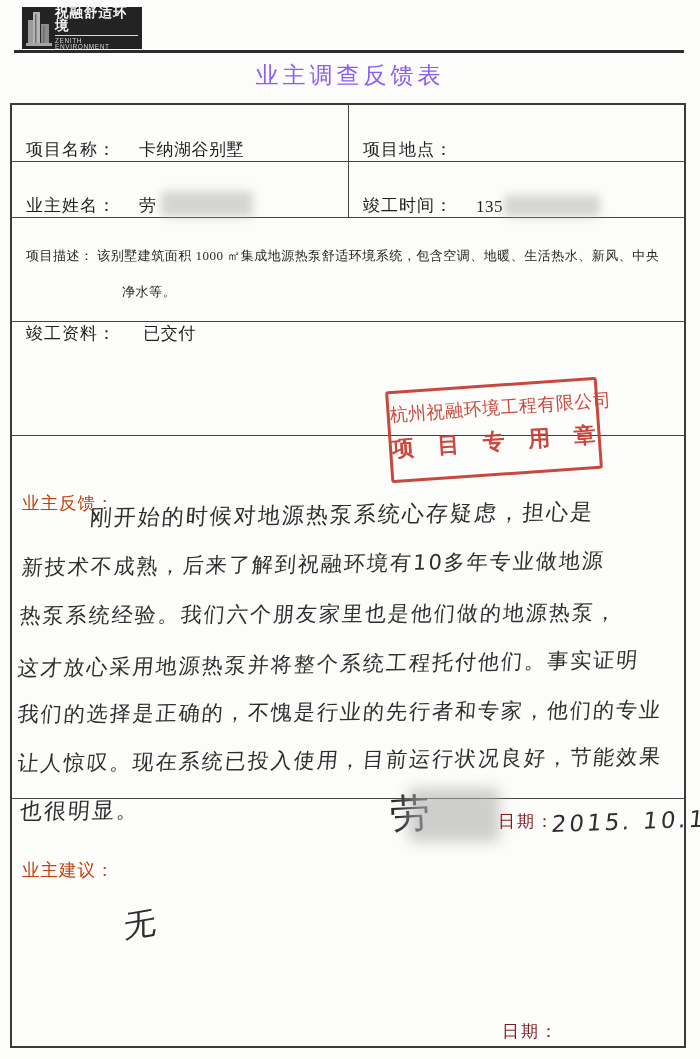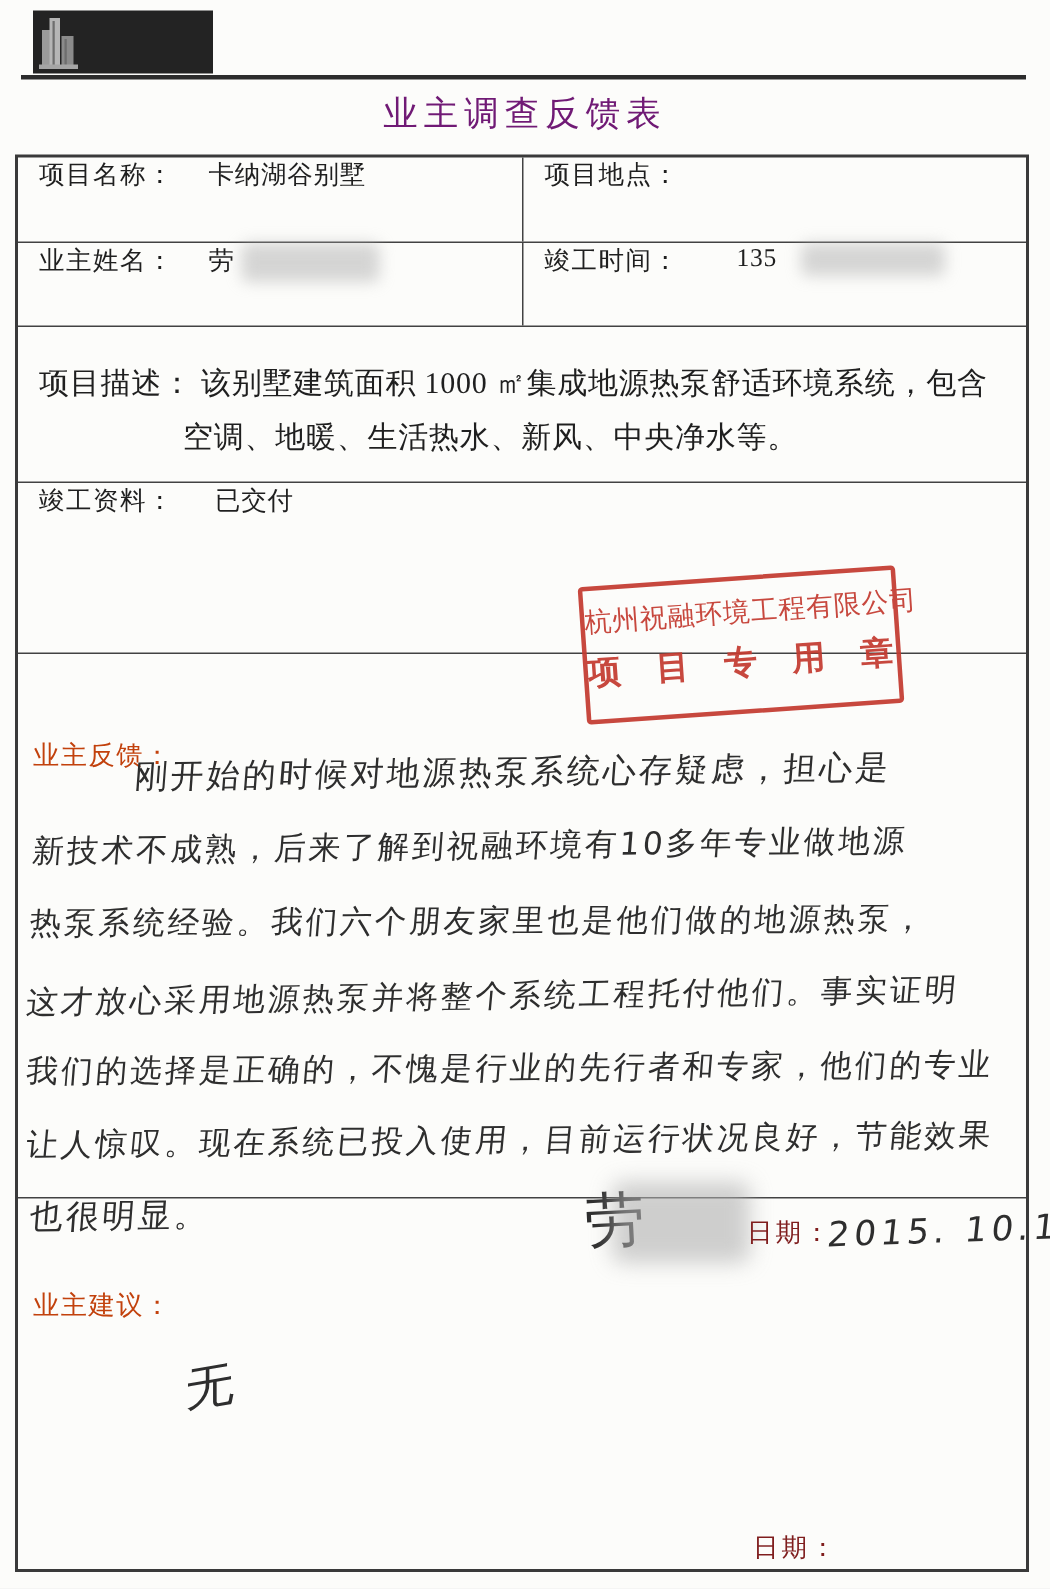--- a/index.html
+++ b/index.html
@@ -12,39 +12,39 @@
   .logo{position:absolute;left:22px;top:7px;width:120px;height:42px;background:#232323;
         display:flex;align-items:center;padding:0 4px;box-sizing:border-box;}
   .logo-building{flex:0 0 26px;height:36px;display:flex;align-items:flex-end;}
   .logo-text{display:flex;flex-direction:column;margin-left:3px;line-height:1;}
   .logo-cn{font-size:13.5px;font-weight:bold;color:#f4f4f4;letter-spacing:1px;
            font-family:"Liberation Sans",sans-serif;border-bottom:1px solid #d8d8d8;padding-bottom:2px;}
   .logo-en{font-size:6.5px;color:#d3d3d3;letter-spacing:.6px;margin-top:2px;
            font-family:"Liberation Sans",sans-serif;}
   .header-rule{position:absolute;left:14px;top:50px;width:670px;height:2.5px;background:#2c2c2c;}
   .title{position:absolute;left:0;top:60px;width:700px;text-align:center;
-         font-size:23px;letter-spacing:4px;color:#701a75;}
+         font-size:23px;letter-spacing:4px;color:#8b5cf6;}
   
   .form{position:absolute;left:10px;top:103px;width:676px;height:945px;
         border:2px solid #3a3a3a;box-sizing:border-box;background:transparent;}
   .row{box-sizing:border-box;border-bottom:1.5px solid #424242;position:relative;}
   .row:last-child{border-bottom:none;}
   .r-small{height:57px;display:flex;}
   .r2{height:56px;}
   .r3{height:52px;}
   .r-desc{height:104px;}
   .r-docs{height:114px;display:flex;}
   .r-feed{height:363px;}
   .r-sugg{height:195px;}
-  .cell{box-sizing:border-box;display:flex;align-items:flex-start;padding-left:14px;font-size:17px;}
+  .cell{box-sizing:border-box;display:flex;align-items:flex-end;padding-left:14px;font-size:17px;}
   .cell-left{width:337px;border-right:1.5px solid #424242;}
-  .cell-right{flex:1;gap:15px;}
+  .cell-right{flex:1;}
   .lbl{letter-spacing:1px;}
   .val{margin-left:23px;letter-spacing:.5px;}
-  .desc-p{margin:0;padding:20px 12px 0 110px;text-indent:-96px;font-size:20px;
+  .desc-p{margin:0;padding:20px 12px 0 110px;text-indent:-96px;font-size:13px;
           line-height:36px;letter-spacing:.5px;}
   .docs-wrap{padding-left:14px;font-size:17px;}
   .sec-label{position:absolute;font-size:17.5px;letter-spacing:1px;color:#c2410c;}
   
   .blur{display:inline-block;background:#b5b5b5;filter:blur(5px);opacity:.55;
         border-radius:4px;vertical-align:-6px;}
   .blur-name{width:92px;height:26px;margin-left:4px;}
   .blur-phone{width:96px;height:22px;margin-left:1px;}
   .blur-sig{position:absolute;left:408px;top:788px;width:92px;height:54px;
             background:#b0b0b0;filter:blur(7px);opacity:.6;border-radius:6px;}
@@ -72,20 +72,24 @@
   <div class="logo">
     <span class="logo-building">
       <svg width="26" height="36" viewBox="0 0 26 36">
         <rect x="2" y="10" width="9" height="26" fill="#9b9b9b"></rect>
         <rect x="7" y="2" width="7" height="34" fill="#b5b5b5"></rect>
         <rect x="15" y="14" width="8" height="22" fill="#8b8b8b"></rect>
         <rect x="9" y="4" width="1.5" height="30" fill="#6e6e6e"></rect>
         <rect x="17" y="16" width="1.5" height="18" fill="#6e6e6e"></rect>
         <rect x="0" y="33" width="26" height="3" fill="#a5a5a5"></rect>
       </svg>
+    </span>
+    <span class="logo-text">
+      <span class="logo-cn">祝融舒适环境</span>
+      <span class="logo-en">ZENITH ENVIRONMENT</span>
     </span>
   </div>
   <div class="header-rule"></div>
   <div class="title">业主调查反馈表</div>
 
   <div class="form">
 
     <div class="row r-small">
       <div class="cell cell-left">
         <span class="lbl">项目名称：</span>

